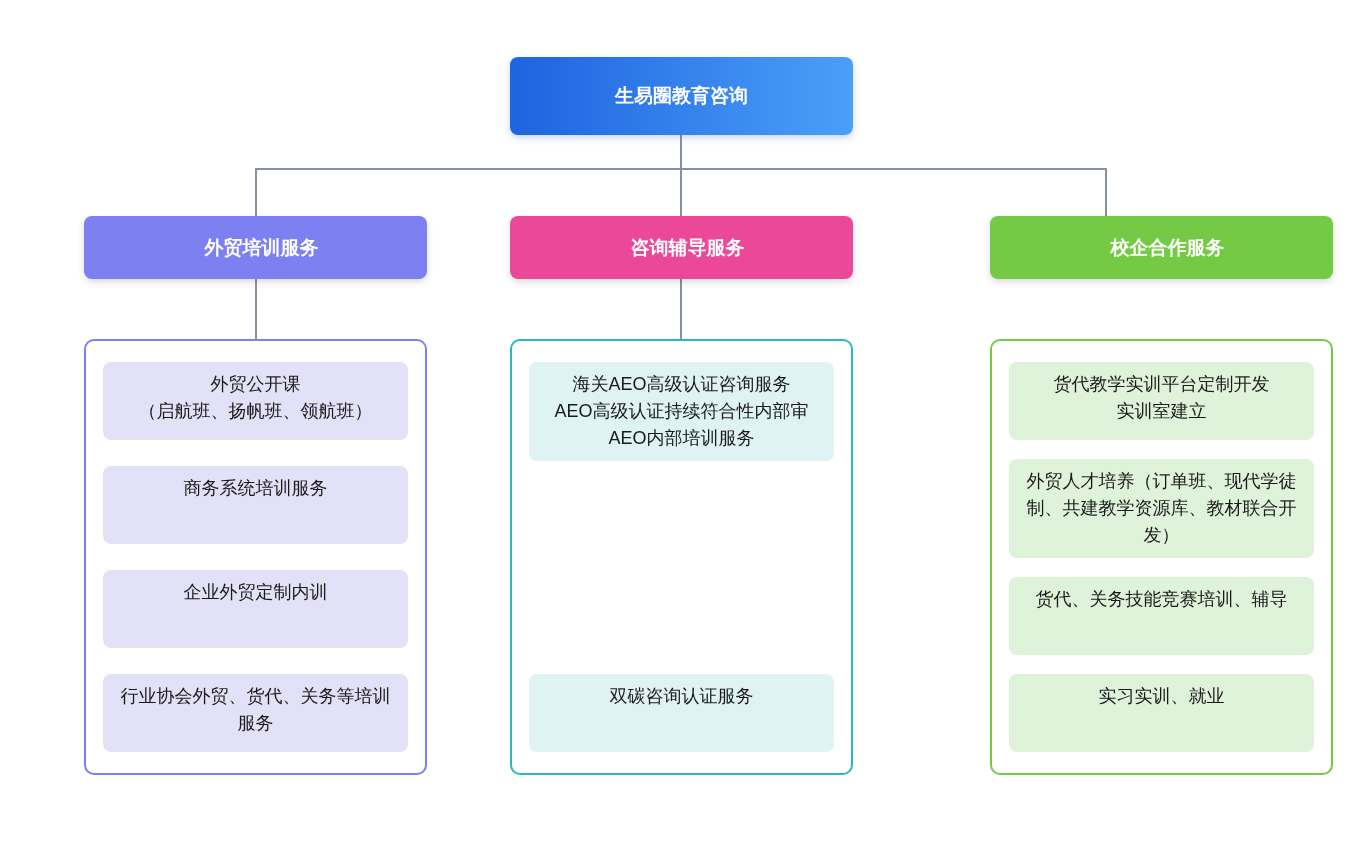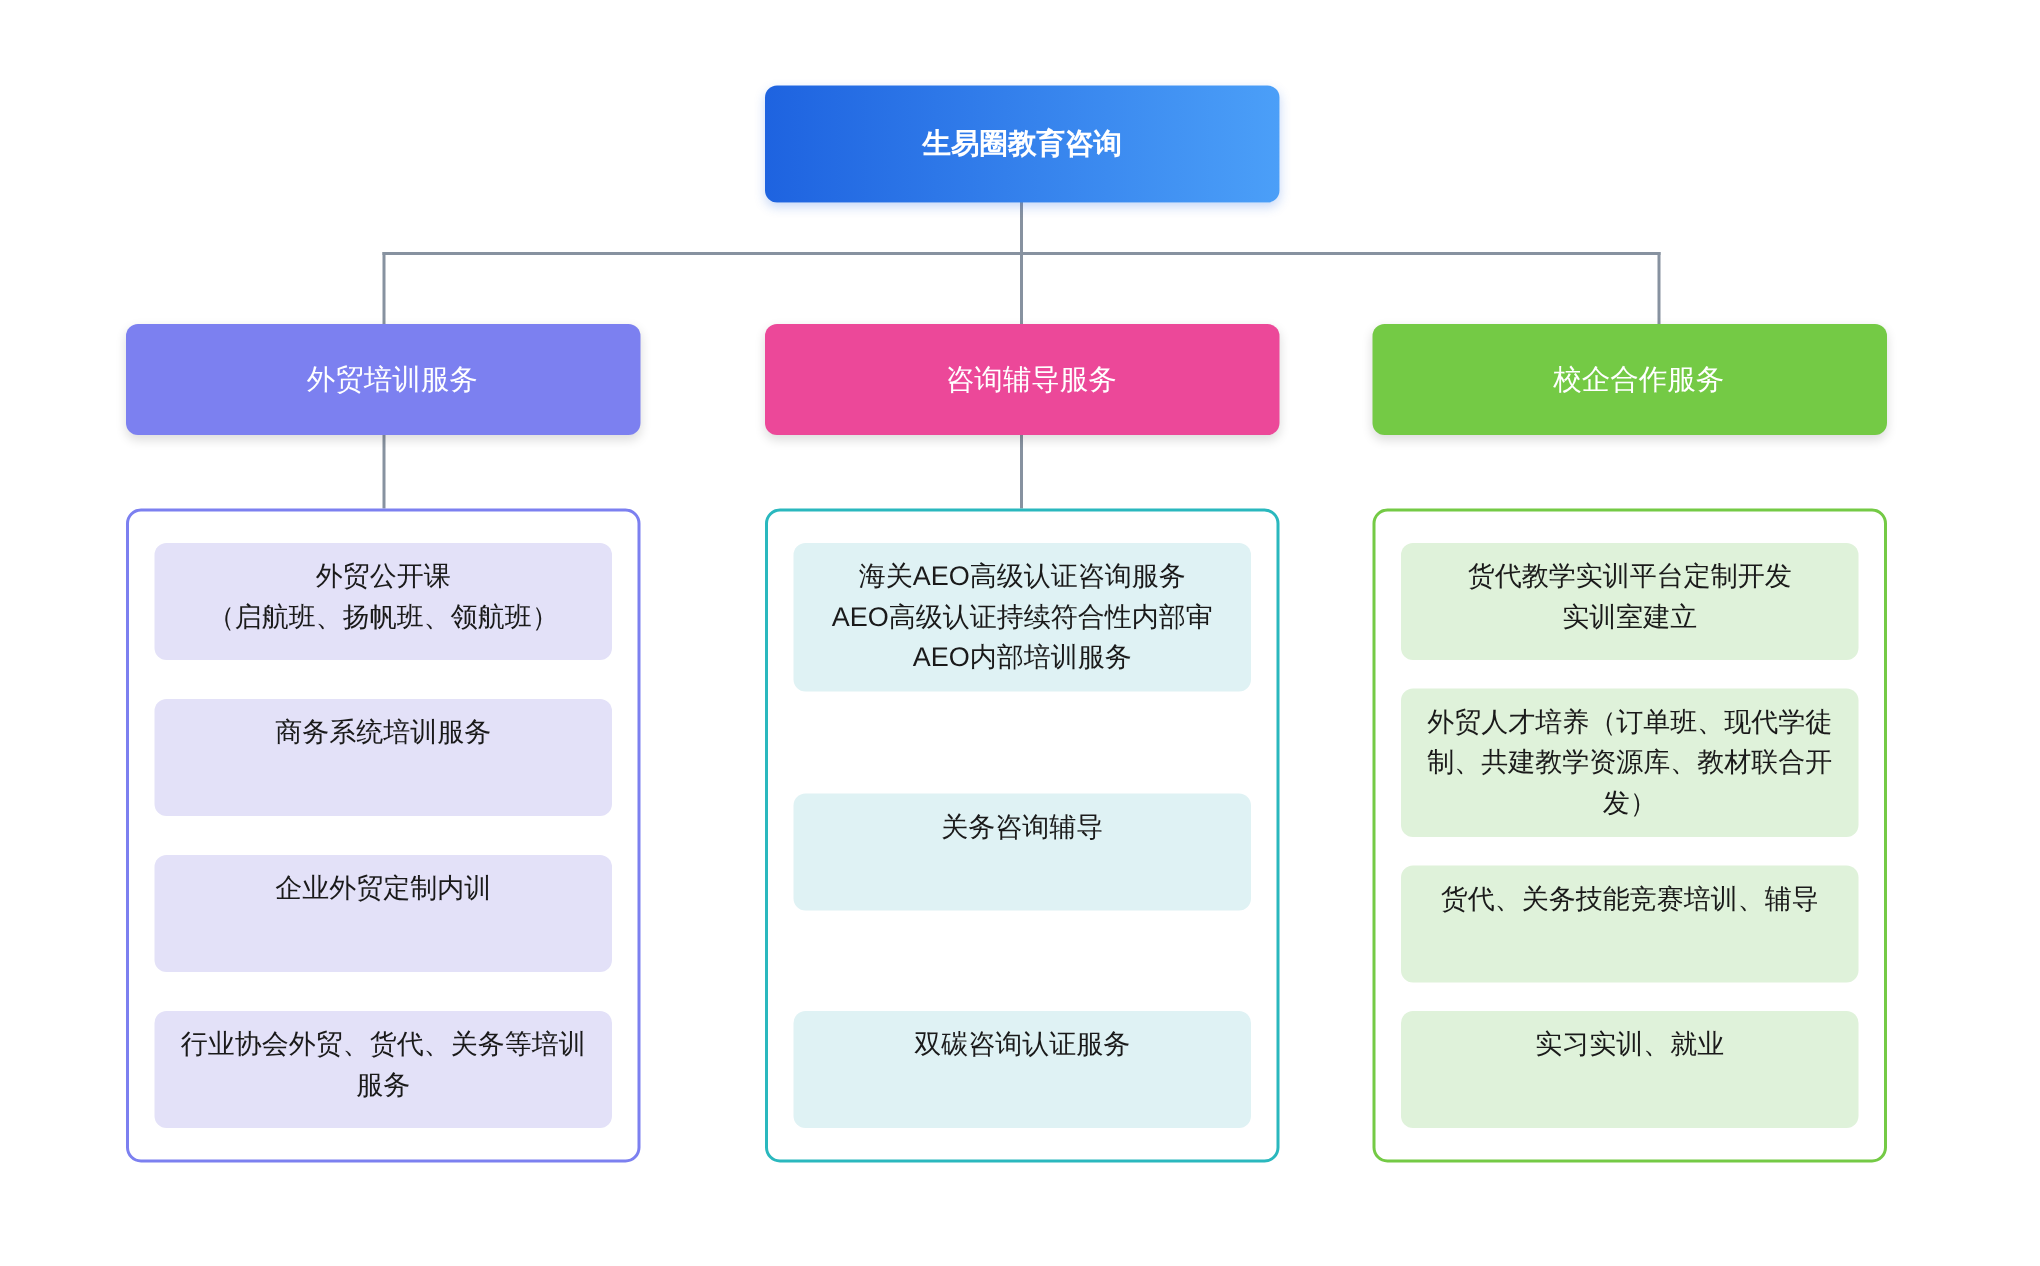--- a/index.html
+++ b/index.html
@@ -23,27 +23,27 @@
     background: linear-gradient(90deg, #1e63e0 0%, #4b9ff8 100%);
     color: #ffffff;
     font-size: 19px; font-weight: bold;
     display: flex; align-items: center; justify-content: center;
     box-shadow: 0 3px 7px rgba(30, 99, 224, 0.25);
   }
 
   .branch { position: absolute; top: 216px; width: 343px; height: 560px; }
   .branch-1 { left: 84px; }
   .branch-2 { left: 510px; }
-  .branch-3 { left: 915px; }
+  .branch-3 { left: 990px; }
 
   .branch-header {
-    height: 74px;
+    height: 63px;
     border-radius: 8px;
     color: #ffffff;
-    font-size: 19px; font-weight: normal;
+    font-size: 19px; font-weight: bold;
     display: flex; align-items: center; justify-content: center;
     box-shadow: 0 3px 7px rgba(0, 0, 0, 0.14);
     padding-left: 12px;
   }
   .branch-1 .branch-header { background: #7c80f0; }
   .branch-2 .branch-header { background: #ec4899; }
   .branch-3 .branch-header { background: #74ca45; }
 
   .branch-container {
     position: absolute;
@@ -125,23 +125,20 @@
     <div class="branch-header">
       <span class="node-text">咨询辅导服务</span>
     </div>
     <div class="branch-container">
       <div class="tree-item">
         <span class="node-text">海关AEO高级认证咨询服务
 AEO高级认证持续符合性内部审
 AEO内部培训服务</span>
       </div>
       <div class="tree-item">
-        <span class="node-text">关务咨询辅导</span>
-      </div>
-      <div class="tree-item">
         <span class="node-text">双碳咨询认证服务</span>
       </div>
     </div>
   </div>
 
   <div class="branch branch-3">
     <div class="branch-header">
       <span class="node-text">校企合作服务</span>
     </div>
     <div class="branch-container">

